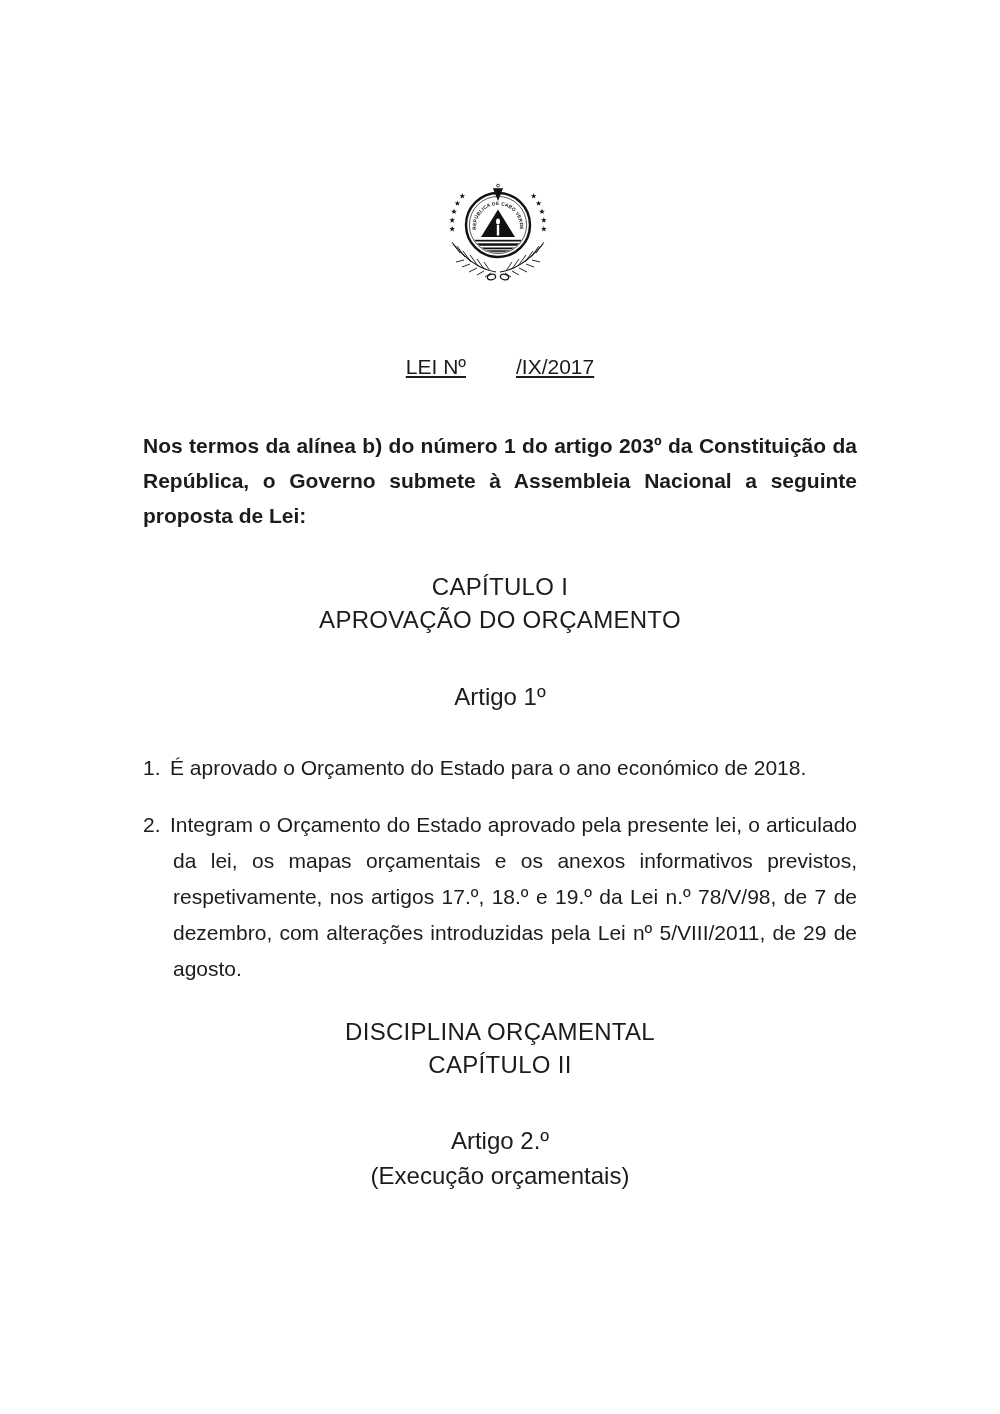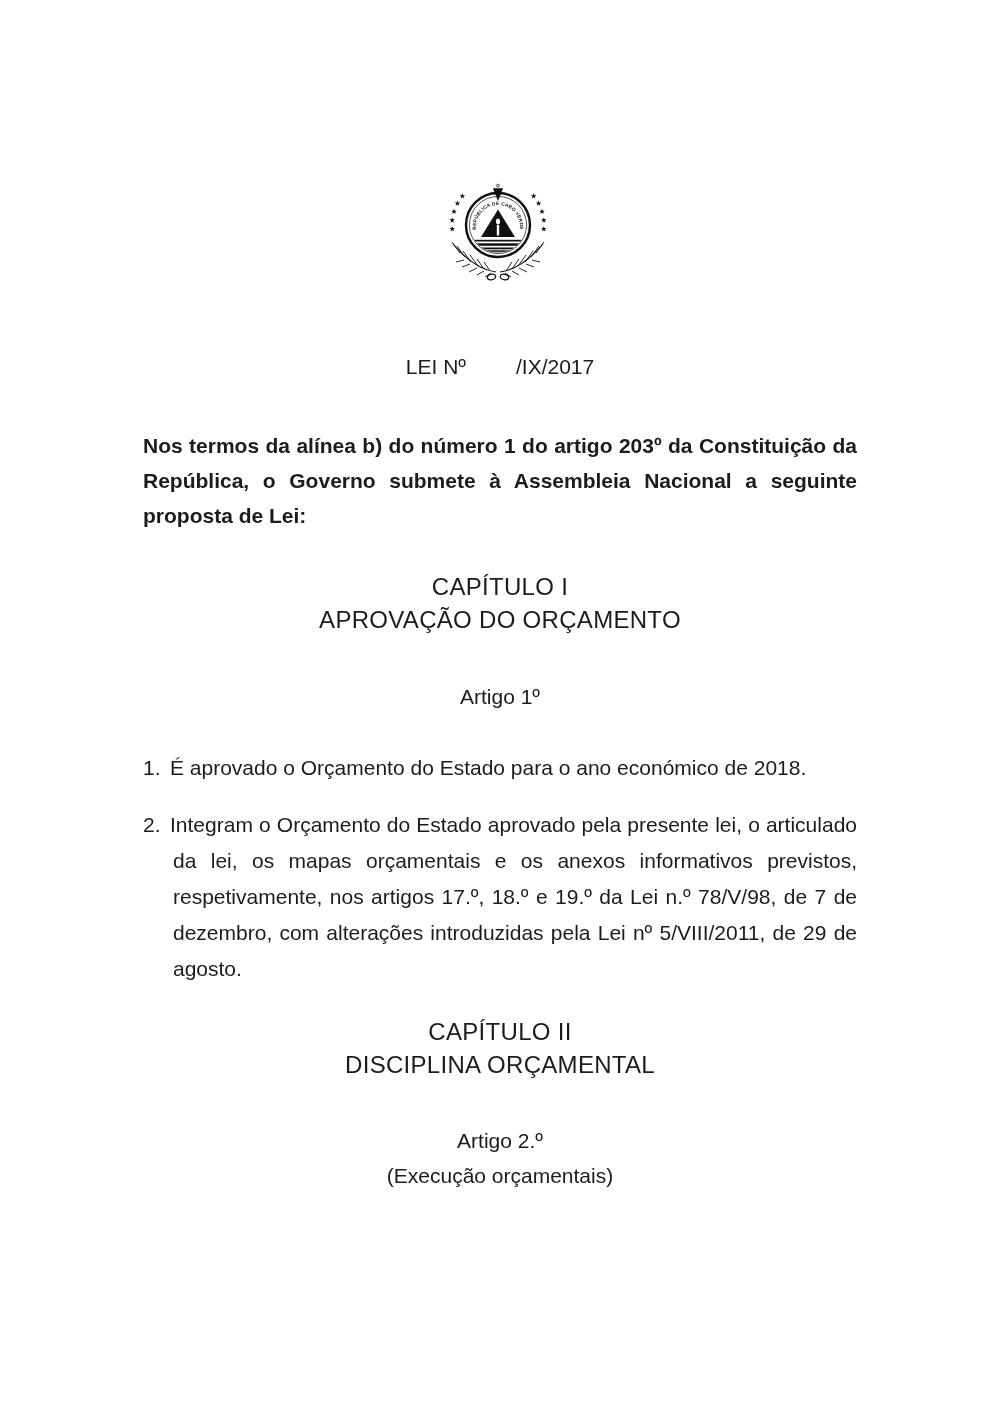--- a/index.html
+++ b/index.html
@@ -21,20 +21,21 @@
     height: 108px;
   }
 
   .lei-title {
     margin-top: 64px;
     display: flex;
     justify-content: center;
     align-items: center;
     font-size: 21px;
     line-height: 25px;
+    text-decoration: underline;
   }
   .lei-gap { display: inline-block; width: 50px; }
 
   .intro {
     margin-top: 49px;
     font-size: 21px;
     line-height: 35px;
     text-align: justify;
     font-weight: bold;
   }
@@ -43,21 +44,21 @@
     text-align: center;
     font-size: 24px;
     line-height: 33px;
     letter-spacing: 0.3px;
   }
   .chapter-1 { margin-top: 37px; }
   .chapter-2 { margin-top: 28px; }
 
   .artigo {
     text-align: center;
-    font-size: 21px;
+    font-size: 24px;
     line-height: 34px;
   }
   .artigo-1 { margin-top: 44px; }
   .artigo-2 { margin-top: 42px; line-height: 35px; }
 
   .law-item {
     font-size: 21px;
     line-height: 36px;
     text-align: justify;
     padding-left: 30px;
@@ -150,22 +151,22 @@
 
     <div class="artigo artigo-1">
       <div>Artigo 1º</div>
     </div>
 
     <p class="law-item law-item-1"><span class="num">1.</span><span>É aprovado o Orçamento do Estado para o ano económico de 2018.</span></p>
 
     <p class="law-item law-item-2"><span class="num">2.</span><span>Integram o Orçamento do Estado aprovado pela presente lei, o articulado da lei, os mapas orçamentais e os anexos informativos previstos, respetivamente, nos artigos 17.º, 18.º e 19.º da Lei n.º 78/V/98, de 7 de dezembro, com alterações introduzidas pela Lei nº 5/VIII/2011, de 29 de agosto.</span></p>
 
     <div class="chapter chapter-2">
+      <div>DISCIPLINA ORÇAMENTAL</div>
       <div>CAPÍTULO II</div>
-      <div>DISCIPLINA ORÇAMENTAL</div>
     </div>
 
     <div class="artigo artigo-2">
       <div>Artigo 2.º</div>
       <div>(Execução orçamentais)</div>
     </div>
 
   </div>
 </div>
 

